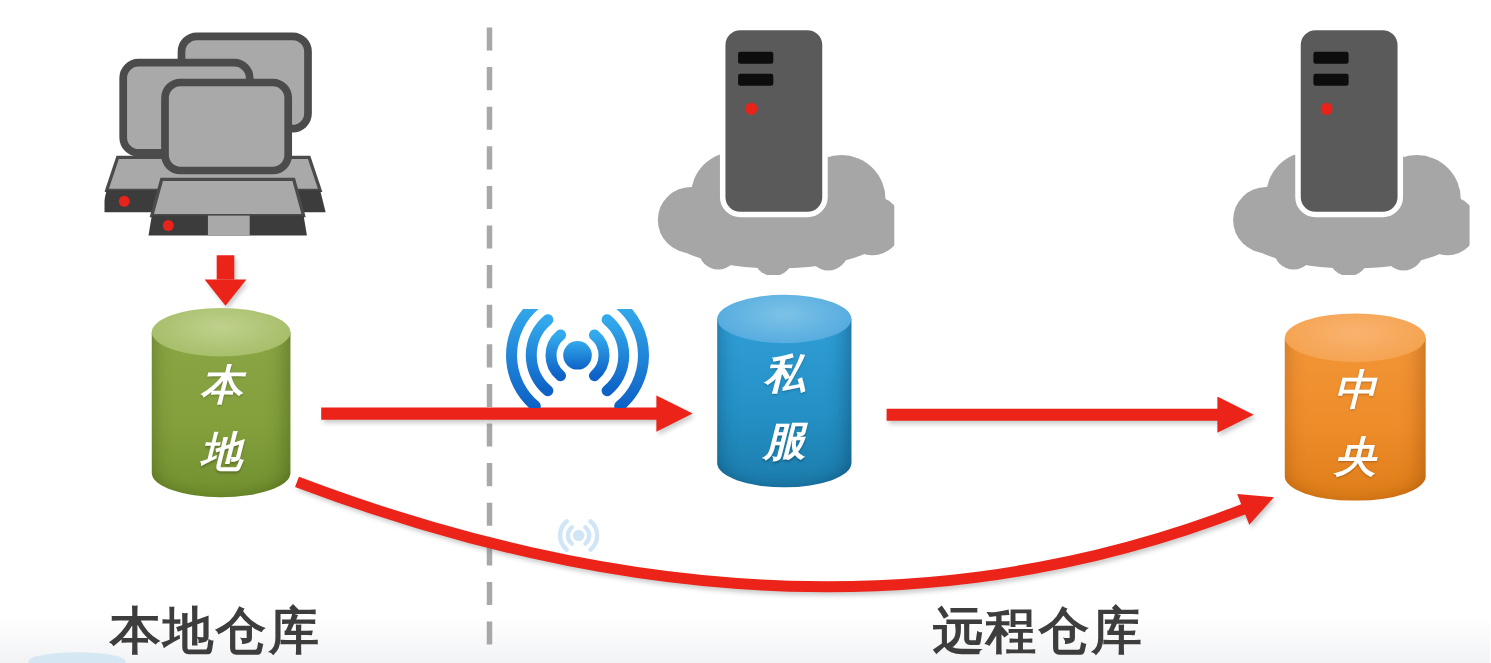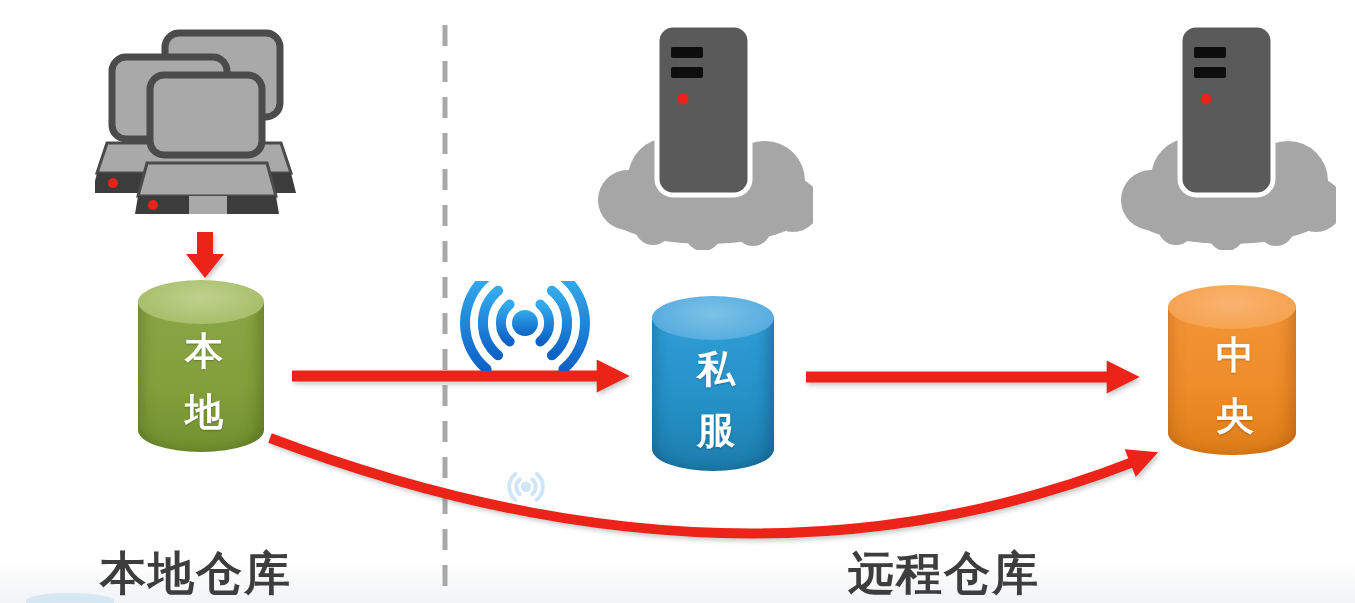--- a/index.html
+++ b/index.html
@@ -13,21 +13,21 @@
   
   .cylinder{position:absolute;}
   .cyl-top{position:absolute;left:0;right:0;top:0;height:44px;border-radius:50%;z-index:2;}
   .cyl-body{position:absolute;left:0;right:0;top:22px;bottom:0;z-index:1;}
   .cyl-label{
     position:absolute;left:0;right:0;top:22px;bottom:0;z-index:3;
     display:flex;align-items:center;justify-content:center;
     color:#ffffff;font-weight:bold;font-size:38px;line-height:1.6;
     text-shadow:0 1px 2px rgba(0,0,0,0.25);
   }
-  .cyl-label span{display:block;width:44px;word-break:break-all;text-align:right;padding-top:10px;}
+  .cyl-label span{display:block;width:44px;word-break:break-all;text-align:center;padding-top:10px;font-style:italic;}
 
   .cyl-green .cyl-top{background:radial-gradient(ellipse at 50% 40%,#bfd18d 0%,#a8bf6c 70%,#94ad52 100%);}
   .cyl-green .cyl-body{
     background:linear-gradient(to bottom,#8aa544 0%,#84a03d 55%,#72902f 100%);
     box-shadow:inset 10px 0 16px -8px rgba(40,60,0,0.35), inset -12px 0 18px -8px rgba(40,60,0,0.4);
     border-radius:0 0 63px 63px / 0 0 22px 22px;
   }
   .cyl-blue .cyl-top{background:radial-gradient(ellipse at 50% 40%,#7cc2e6 0%,#58ade0 70%,#3d9cd4 100%);}
   .cyl-blue .cyl-body{
     background:linear-gradient(to bottom,#2f9ed6 0%,#2491c6 55%,#1c7cab 100%);
@@ -156,21 +156,21 @@
   </svg>
 
   <div class="cylinder cyl-green" style="left:138px;top:280px;width:126px;height:172px">
     <div class="cyl-body"></div>
       <div class="cyl-top"></div>
     <div class="cyl-label">
       <span>本地</span>
     </div>
   </div>
 
-  <div class="cylinder cyl-blue" style="left:652px;top:296px;width:122px;height:175px">
+  <div class="cylinder cyl-blue" style="left:652px;top:268px;width:122px;height:175px">
     <div class="cyl-body"></div>
       <div class="cyl-top"></div>
     <div class="cyl-label">
       <span>私服</span>
     </div>
   </div>
 
   <div class="cylinder cyl-orange" style="left:1168px;top:285px;width:128px;height:170px">
     <div class="cyl-body"></div>
       <div class="cyl-top"></div>

